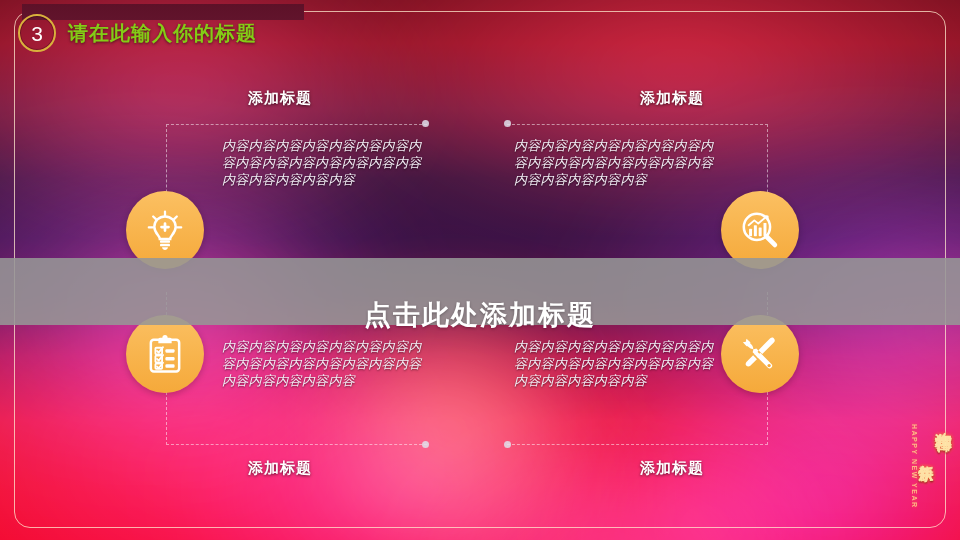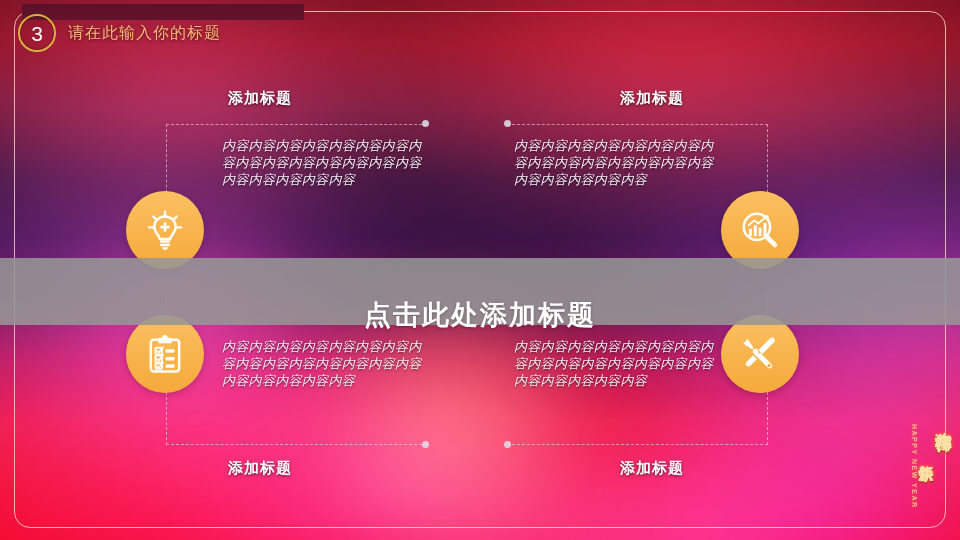--- a/index.html
+++ b/index.html
@@ -83,23 +83,23 @@
     font-size: 21px;
     line-height: 1;
     display: flex;
     align-items: center;
     justify-content: center;
     font-weight: 400;
     letter-spacing: 0;
     box-shadow: 0 0 0 1px rgba(0,0,0,.25) inset;
   }
   .header-title {
-    color: #fdba74;
-    font-size: 16px;
-    font-weight: 400;
+    color: #84cc16;
+    font-size: 20px;
+    font-weight: 700;
     letter-spacing: 1px;
     text-shadow: 0 1px 3px rgba(0,0,0,.55);
     white-space: nowrap;
   }
   
   .header-mask {
     position: absolute;
     left: 22px;
     top: 4px;
     width: 282px;
@@ -158,20 +158,21 @@
   
   .sec-title {
     position: absolute;
     color: #ffffff;
     font-size: 15px;
     font-weight: 700;
     letter-spacing: 1px;
     text-shadow: 0 1px 3px rgba(0,0,0,.6);
     z-index: 6;
     white-space: nowrap;
+    margin-left: 20px;
   }
   .t-tl { left: 228px; top: 89px; }
   .t-tr { left: 620px; top: 89px; }
   .t-bl { left: 228px; top: 459px; }
   .t-br { left: 620px; top: 459px; }
 
   .sec-body {
     position: absolute;
     color: #f2eef5;
     font-size: 13px;

